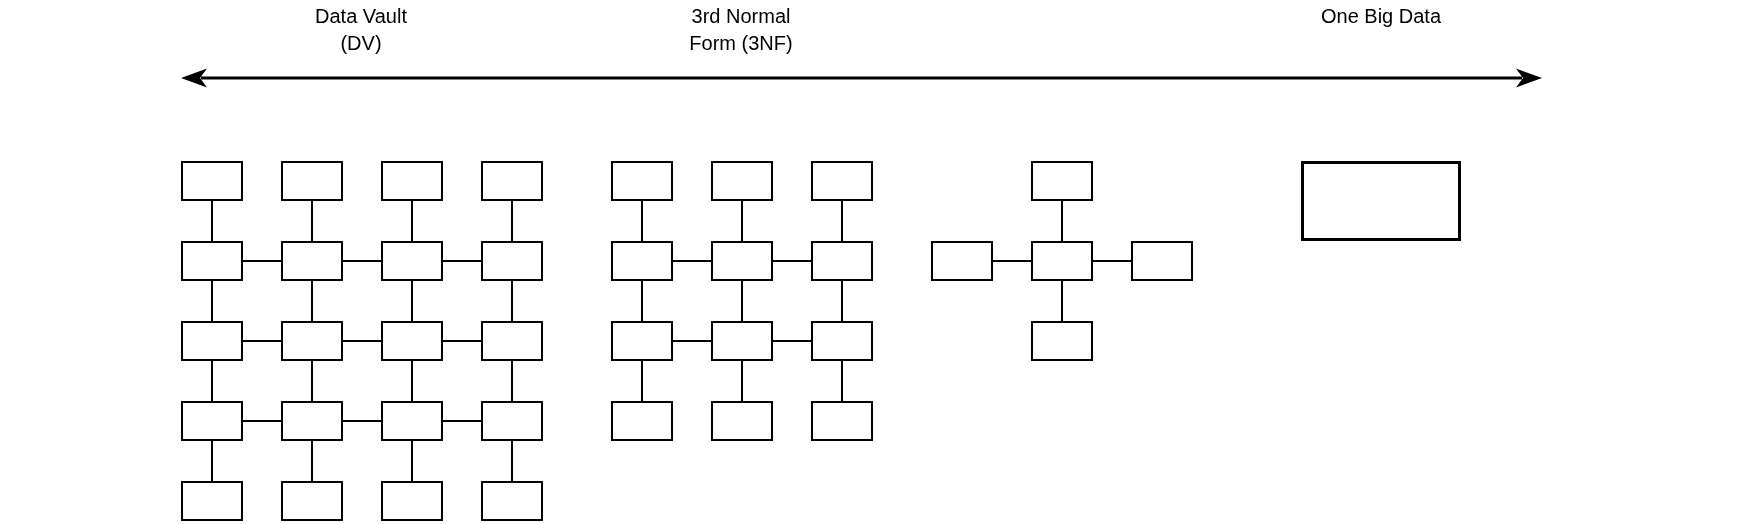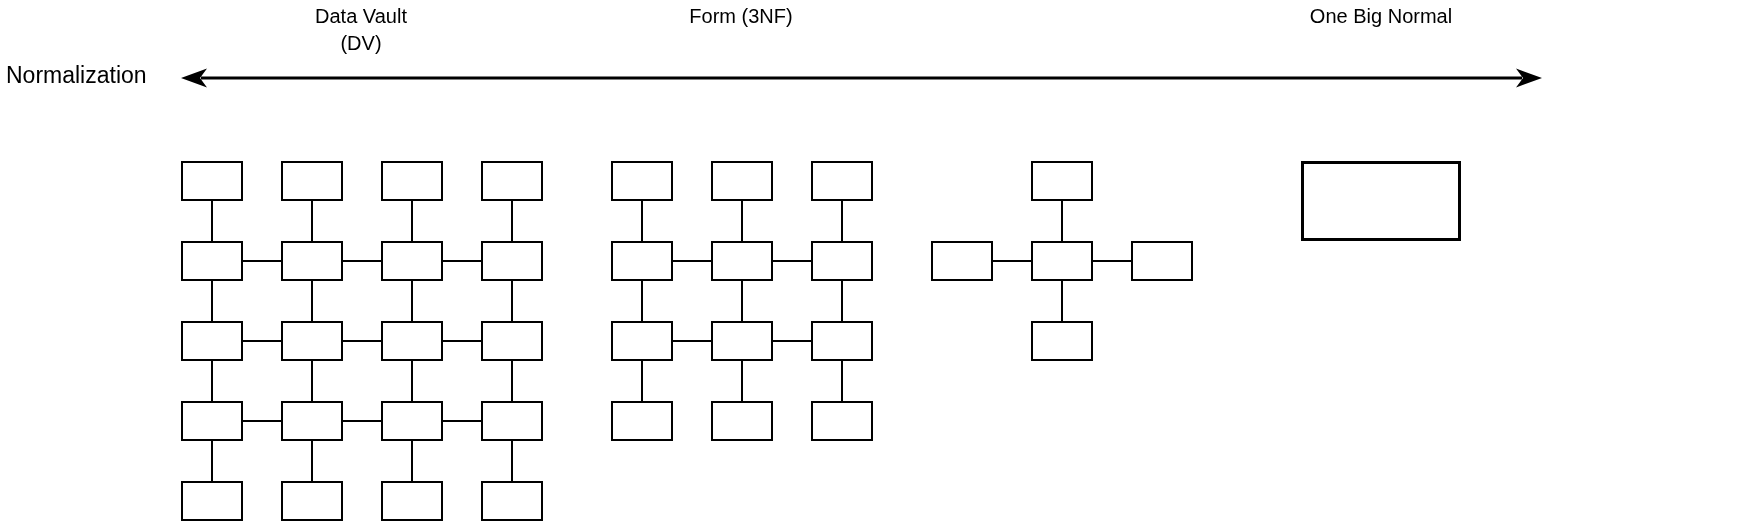--- a/index.html
+++ b/index.html
@@ -38,41 +38,41 @@
     background:#ffffff;
   }
   .ebox.big{border-width:3px;}
   .conn{position:absolute;background:#000000;}
 </style>
 </head>
 <body>
 
 <div class="canvas">
 
-  <span class="axis-label left">Normalization</span>
 
 
   <svg class="arrow" width="1742" height="524" viewBox="0 0 1742 524">
     <line x1="201" y1="78" x2="1522" y2="78" stroke="#000000" stroke-width="3"></line>
     <path d="M181,78 L207,68.5 L200,78 L207,87.5 Z" fill="#000000"></path>
     <path d="M1542,78 L1516,68.5 L1523,78 L1516,87.5 Z" fill="#000000"></path>
   </svg>
 
   <div class="approach-label" style="left:231px">
     <div>Data Vault</div>
     <div>(DV)</div>
   </div>
 
   <div class="approach-label" style="left:611px">
+    <div>3rd Normal</div>
     <div>Form (3NF)</div>
   </div>
 
 
   <div class="approach-label" style="left:1251px">
-    <div>One Big Normal</div>
+    <div>One Big Data</div>
   </div>
 
   <div class="diagram" id="diagram-0">
       <div class="ebox" style="left: 181px; top: 161px; width: 62px; height: 40px;"></div>
       <div class="conn" style="left: 211px; top: 201px; width: 2px; height: 40px;"></div>
       <div class="ebox" style="left: 281px; top: 161px; width: 62px; height: 40px;"></div>
       <div class="conn" style="left: 311px; top: 201px; width: 2px; height: 40px;"></div>
       <div class="ebox" style="left: 381px; top: 161px; width: 62px; height: 40px;"></div>
       <div class="conn" style="left: 411px; top: 201px; width: 2px; height: 40px;"></div>
       <div class="ebox" style="left: 481px; top: 161px; width: 62px; height: 40px;"></div>

